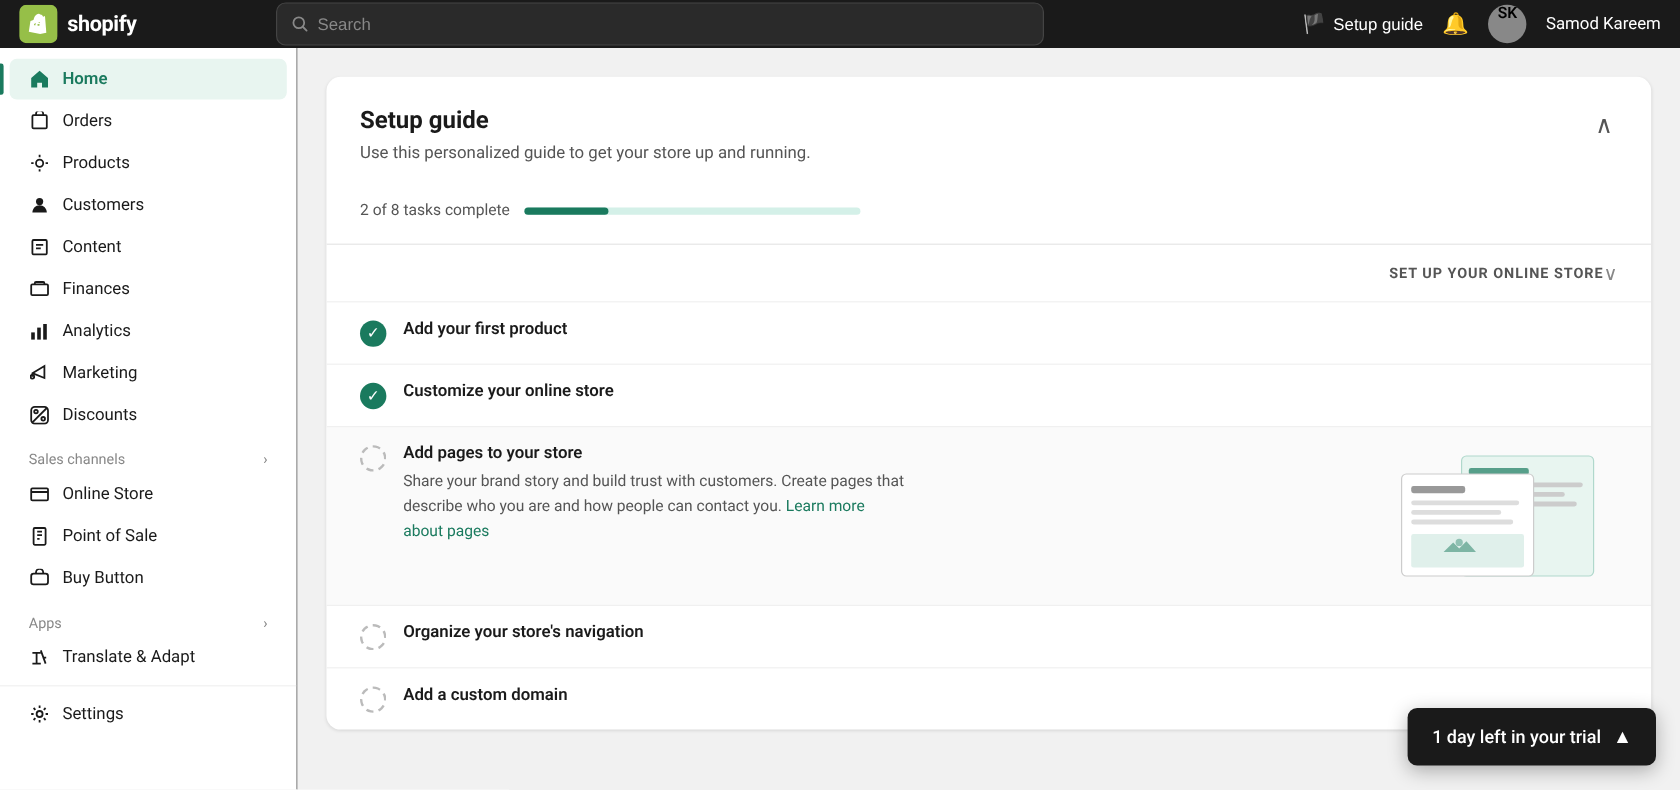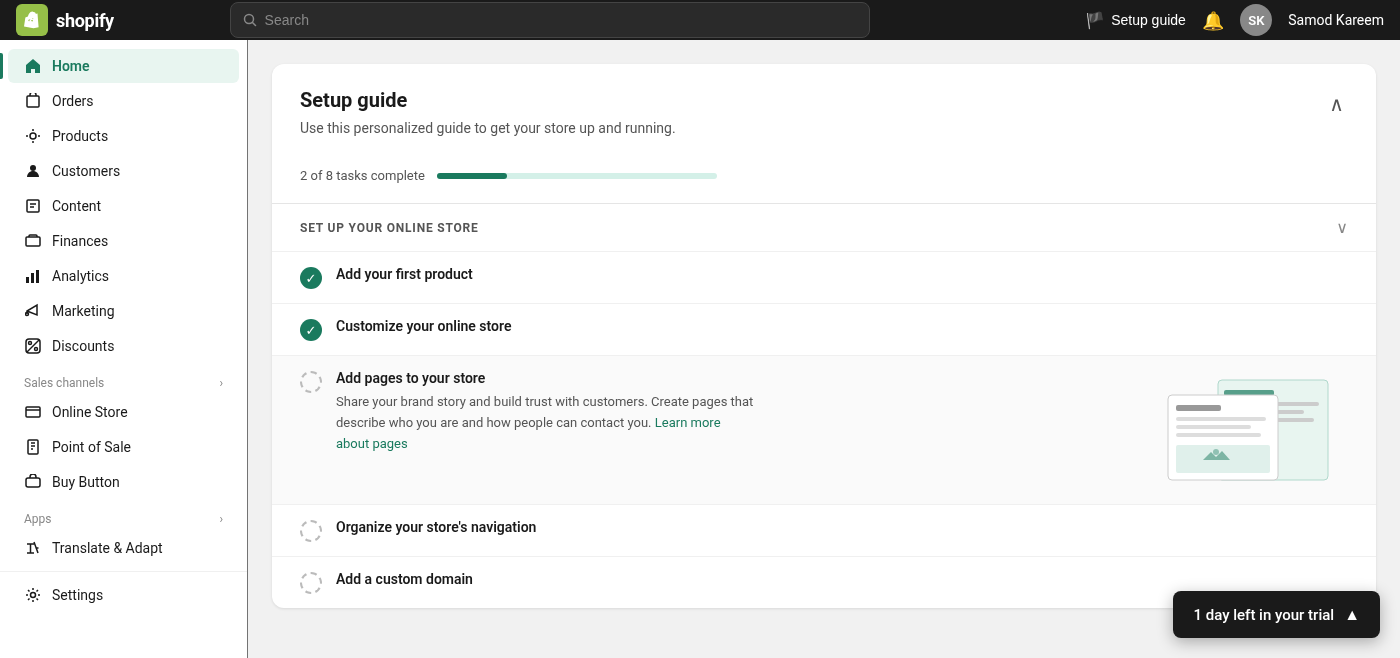--- a/index.html
+++ b/index.html
@@ -25,22 +25,22 @@
     .topnav-search input::placeholder { color: #888; }
     .topnav-right { display: flex; align-items: center; gap: 16px; margin-left: auto; }
     .setup-guide-btn {
       display: flex; align-items: center; gap: 6px; color: #fff;
       font-size: 14px; cursor: pointer; background: none; border: none;
     }
     .flag-icon { font-size: 16px; }
     .bell-icon { color: #ccc; font-size: 18px; cursor: pointer; }
     .avatar {
       width: 32px; height: 32px; border-radius: 50%; background: #888;
-      display: flex; align-items: center; justify-content: center;
-      color: #ffffff; font-size: 13px; font-weight: 600;
+      display: flex; align-items: flex-start; justify-content: center;
+      color: #000000; font-size: 13px; font-weight: 600;
     }
     .user-name { color: #fff; font-size: 14px; }
 
     
     .layout { display: flex; flex: 1; overflow: hidden; }
 
     
     .sidebar {
       width: 248px; background: #fff; border-right: 1px solid #737373;
       overflow-y: auto; flex-shrink: 0; padding: 8px 0;
@@ -86,21 +86,21 @@
     .progress-bar-fill {
       height: 100%; background: #1a7a5e; border-radius: 3px;
     }
     .collapse-btn {
       background: none; border: none; cursor: pointer;
       color: #555; font-size: 20px; padding: 4px;
     }
 
     
     .section-header {
-      display: flex; align-items: center; justify-content: space-between;
+      display: flex; align-items: center; justify-content: flex-end;
       padding: 14px 28px; border-top: 1px solid #e5e5e5;
       cursor: pointer;
     }
     .section-header-title {
       font-size: 12px; font-weight: 700; color: #555; letter-spacing: 0.8px; text-transform: uppercase;
     }
     .section-chevron { color: #888; font-size: 16px; }
 
     
     .task-item {

